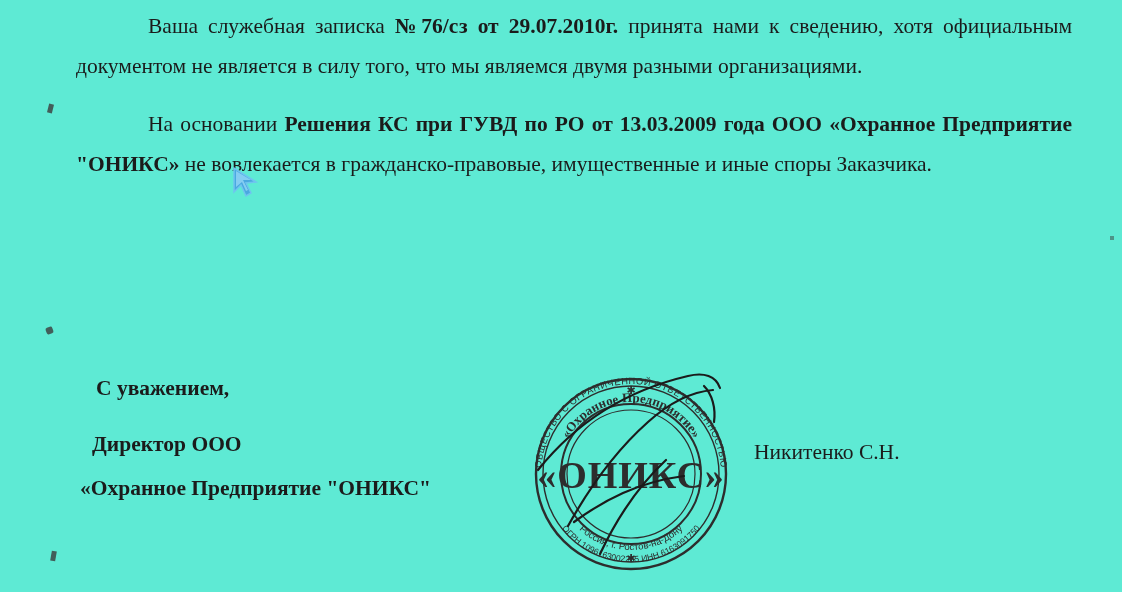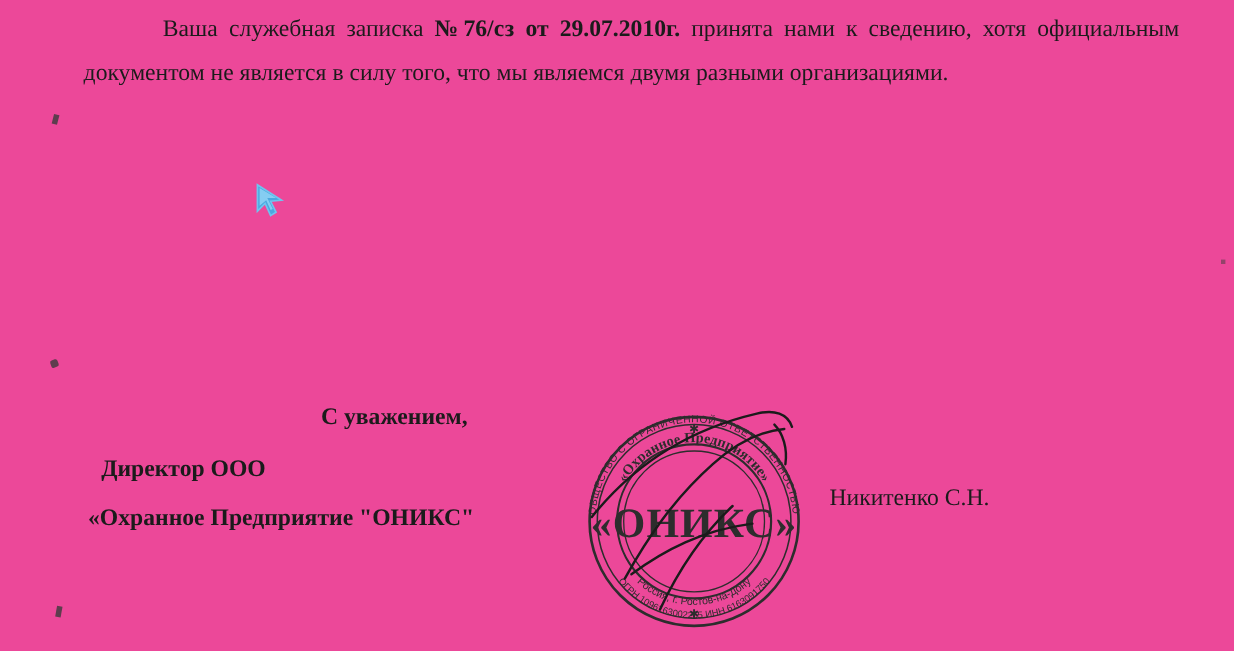--- a/index.html
+++ b/index.html
@@ -12,21 +12,21 @@
     height: 592px;
     position: relative;
     overflow: hidden;
     font-family: "Liberation Serif", serif;
     color: #1b1b1b;
   }
 
   .page {
     position: absolute;
     inset: 0;
-    background: #ec4899;
+    background: #5eead4;
   }
 
   
   .speck {
     position: absolute;
     background: #3b3b3b;
     opacity: 0.8;
   }
   .speck.s1 { left: 48px;  top: 104px; width: 5px;  height: 9px;  transform: rotate(14deg); }
   .speck.s2 { left: 46px;  top: 327px; width: 7px;  height: 7px;  transform: rotate(-20deg); border-radius: 2px; }
@@ -63,21 +63,21 @@
   }
 
   .sign-block {
     position: absolute;
     left: 80px;
     top: 352px;
     font-size: 21.5px;
     font-weight: bold;
     line-height: 40px;
   }
-  .sign-block .l1 { margin: 6px; text-align: right; }
+  .sign-block .l1 { margin: 16px; }
   .sign-block .l2 { margin: 8px 0 0 12px; }
   .sign-block .l3 { margin: 4px 0 0 0; }
 
   .signer {
     position: absolute;
     left: 754px;
     top: 440px;
     font-size: 21.5px;
     font-weight: normal;
   }
@@ -108,20 +108,23 @@
 <div class="page">
 
   <div class="speck s1"></div>
   <div class="speck s2"></div>
   <div class="speck s3"></div>
   <div class="speck s4"></div>
 
   <div class="body-text">
     <p class="para">
       <span>Ваша служебная записка </span><span class="b">№76/сз от 29.07.2010г.</span><span> принята нами к сведению, хотя официальным документом не является в силу того, что мы являемся двумя разными организациями.</span>
+    </p>
+    <p class="para">
+      <span>На основании </span><span class="b">Решения КС при ГУВД по РО от 13.03.2009 года ООО «Охранное Предприятие "ОНИКС»</span><span> не вовлекается в гражданско-правовые, имущественные и иные споры Заказчика.</span>
     </p>
   </div>
 
   <div class="cursor">
     <svg width="34" height="34" viewBox="0 0 34 34" aria-hidden="true">
       <polygon points="2,2 2,26 9,19 14,30 19,27 14,17 24,16" fill="#4aa8e0" stroke="#6fc4ef" stroke-width="1.5"></polygon>
       <polygon points="4,5 4,21 10,16 14,25 16,24 11,14 19,14" fill="#8fd3f4" opacity="0.85"></polygon>
     </svg>
   </div>
 

